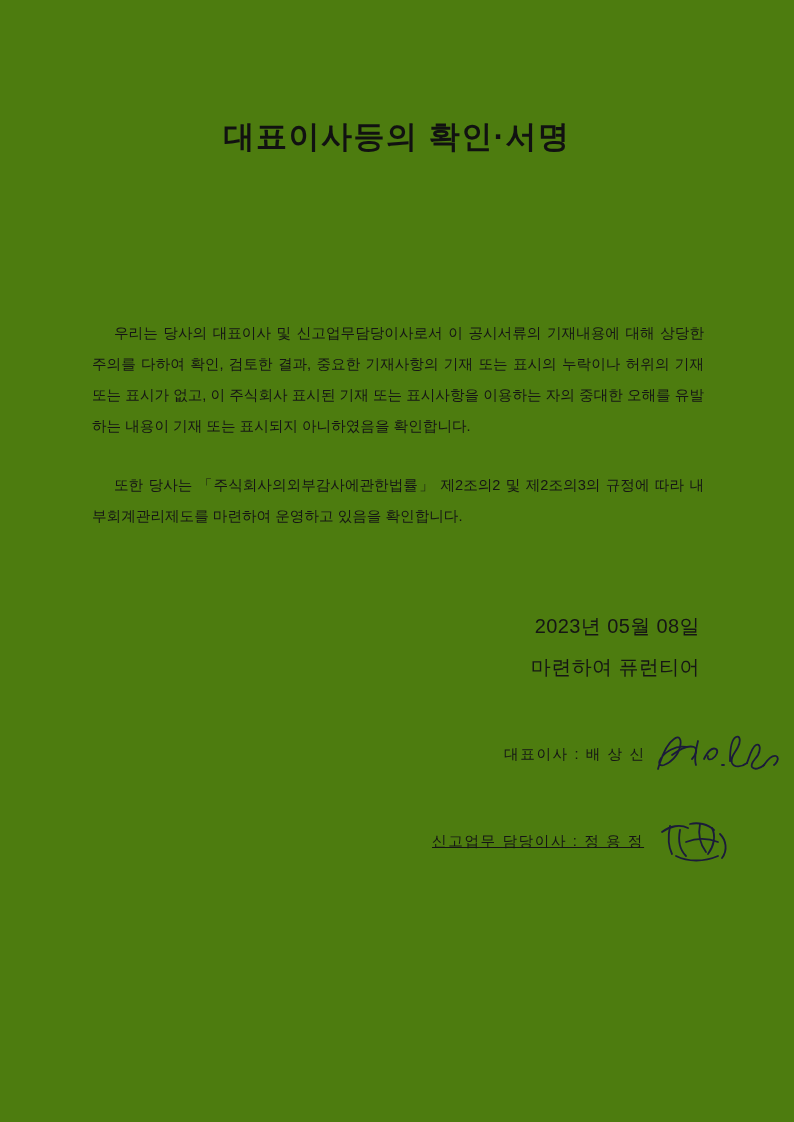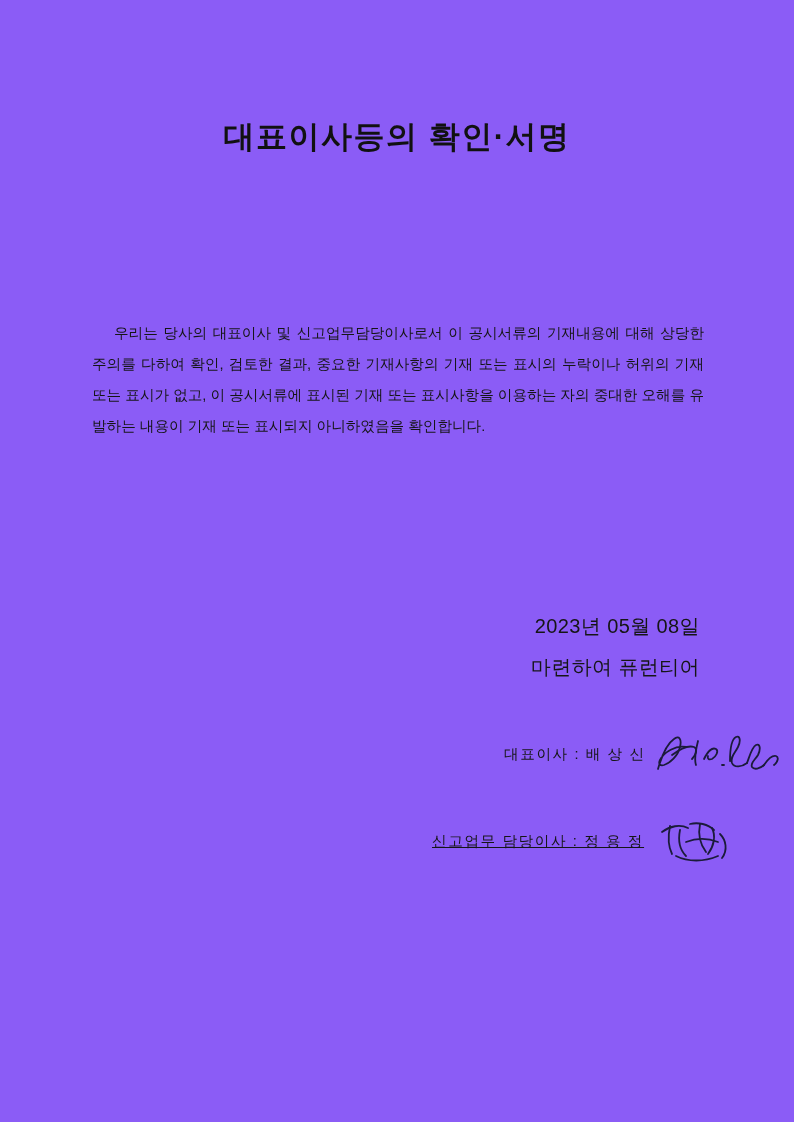--- a/index.html
+++ b/index.html
@@ -11,21 +11,21 @@
     width: 794px;
     height: 1122px;
     position: relative;
     font-family: "Liberation Sans", "DejaVu Sans", sans-serif;
     color: #1a1a1a;
     overflow: hidden;
   }
   .page {
     position: absolute;
     inset: 0;
-    background: #8b5cf6;
+    background: #4d7c0f;
   }
 
   
   .doc-title {
     position: absolute;
     top: 116px;
     left: 0;
     width: 794px;
     text-align: center;
     font-size: 31px;
@@ -111,21 +111,22 @@
 </style>
 </head>
 <body>
 
 <div class="page">
 
   <div class="doc-title">대표이사등의  확인·서명</div>
 
 
   <div class="body-block" style="top: 318px;">
-    <p class="para"><span class="indent"></span><span>우리는  당사의  대표이사  및  신고업무담당이사로서  이  공시서류의  기재내용에  대해  상당한  주의를  다하여  확인,  검토한  결과,  중요한  기재사항의  기재  또는  표시의  누락이나  허위의  기재  또는  표시가  없고,  이  공시서류에  표시된  기재  또는  표시사항을  이용하는  자의  중대한  오해를  유발하는  내용이  기재  또는  표시되지  아니하였음을  확인합니다.</span></p>
+    <p class="para"><span class="indent"></span><span>우리는  당사의  대표이사  및  신고업무담당이사로서  이  공시서류의  기재내용에  대해  상당한  주의를  다하여  확인,  검토한  결과,  중요한  기재사항의  기재  또는  표시의  누락이나  허위의  기재  또는  표시가  없고,  이  주식회사  표시된  기재  또는  표시사항을  이용하는  자의  중대한  오해를  유발하는  내용이  기재  또는  표시되지  아니하였음을  확인합니다.</span></p>
+    <p class="para"><span class="indent"></span><span>또한  당사는  「주식회사의외부감사에관한법률」 제2조의2  및  제2조의3의  규정에  따라  내부회계관리제도를  마련하여  운영하고  있음을  확인합니다.</span></p>
   </div>
 
   <div class="date-line">2023년  05월  08일</div>
 
   <div class="company-line">마련하여  퓨런티어</div>
 
   <div class="sig-row sig-row-1">
     <span class="sig-label">대표이사 : 배 상 신</span>
     <span class="sig-mark">
       <svg width="130" height="58" viewBox="0 0 130 58" fill="none" stroke="#1b1b3a" stroke-width="1.8" stroke-linecap="round" stroke-linejoin="round">

